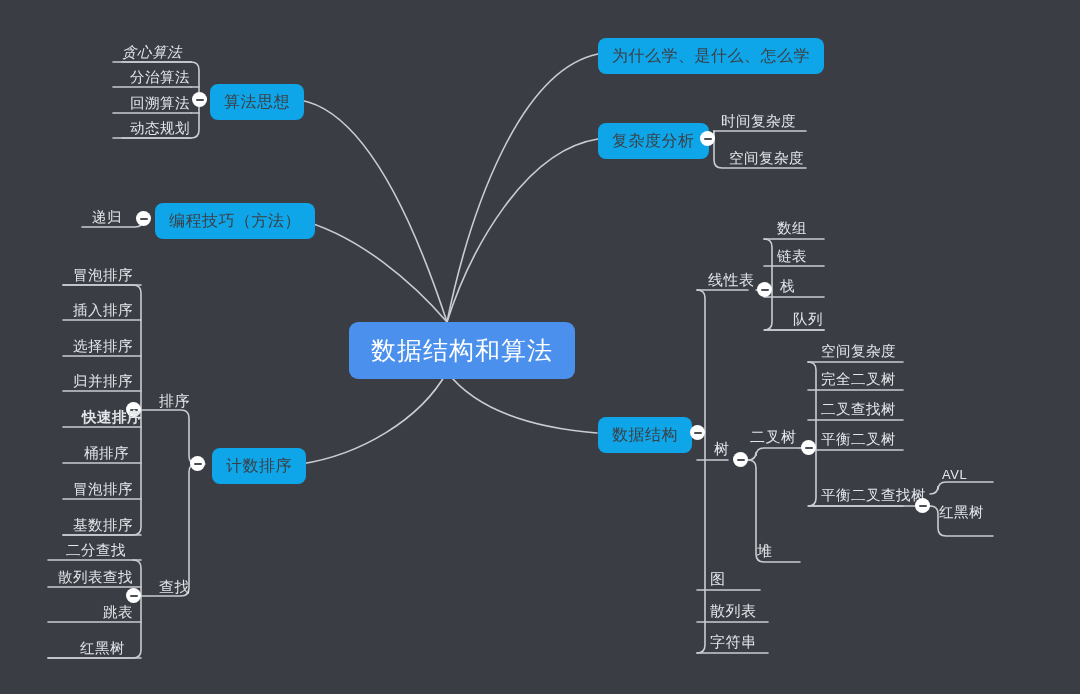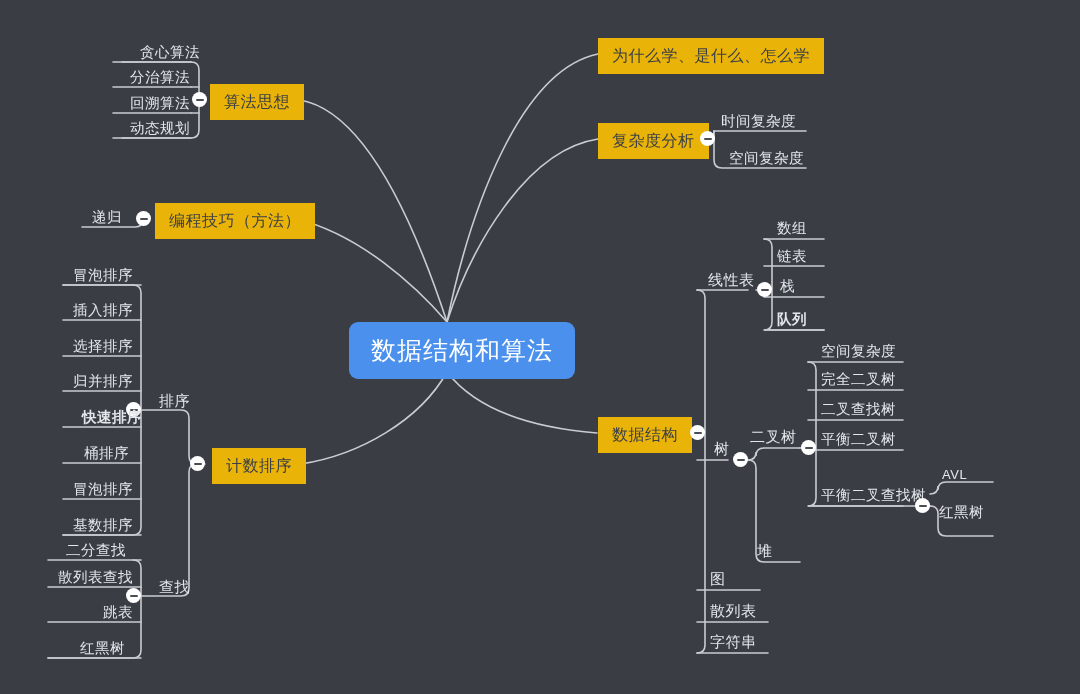--- a/index.html
+++ b/index.html
@@ -25,23 +25,23 @@
   .root{
     background:#4a90ec;
     color:#ffffff;
     border-radius:9px;
     font-size:25px;
     padding:16px 22px;
     letter-spacing:1px;
   }
   
   .pill{
-    background:#eab308;
+    background:#0ea5e9;
     color:#3c4045;
-    border-radius:0;
+    border-radius:8px;
     font-size:16px;
     padding:10px 14px;
     letter-spacing:.5px;
   }
   
   .leaf{
     font-size:14.5px;
     color:#e3e6ea;
     letter-spacing:.5px;
     padding:0 4px 5px 4px;
@@ -165,21 +165,21 @@
 
   <div class="node pill" style="left:598px;top:38px;">为什么学、是什么、怎么学</div>
 
   <div class="node pill" style="left:598px;top:123px;">复杂度分析</div>
   <div class="toggle" style="left:700px;top:131px;"></div>
   <div class="node leaf" style="left:717px;top:114px;">时间复杂度</div>
   <div class="node leaf" style="left:725px;top:151px;">空间复杂度</div>
 
   <div class="node pill" style="left:210px;top:84px;">算法思想</div>
   <div class="toggle" style="left:192px;top:92px;"></div>
-  <div class="node leaf" style="left:136px;top:45px;">贪心算法</div>
+  <div class="node leaf" style="left:118px;top:45px;font-style:italic;">贪心算法</div>
   <div class="node leaf" style="left:126px;top:70px;">分治算法</div>
   <div class="node leaf" style="left:126px;top:96px;">回溯算法</div>
   <div class="node leaf" style="left:126px;top:121px;">动态规划</div>
 
   <div class="node pill" style="left:155px;top:203px;">编程技巧（方法）</div>
   <div class="toggle" style="left:136px;top:211px;"></div>
   <div class="node leaf" style="left:88px;top:210px;">递归</div>
 
   <div class="node pill" style="left:212px;top:448px;">计数排序</div>
   <div class="toggle" style="left:190px;top:456px;"></div>
@@ -203,21 +203,21 @@
   <div class="node leaf" style="left:76px;top:641px;">红黑树</div>
 
   <div class="node pill" style="left:598px;top:417px;">数据结构</div>
   <div class="toggle" style="left:690px;top:425px;"></div>
 
   <div class="node leaf mid" style="left:704px;top:272px;">线性表</div>
   <div class="toggle" style="left:757px;top:282px;"></div>
   <div class="node leaf" style="left:773px;top:221px;">数组</div>
   <div class="node leaf" style="left:773px;top:249px;">链表</div>
   <div class="node leaf" style="left:776px;top:279px;">栈</div>
-  <div class="node leaf" style="left:773px;top:312px;font-weight:bold;">队列</div>
+  <div class="node leaf" style="left:789px;top:312px;">队列</div>
 
   <div class="node leaf mid" style="left:710px;top:441px;">树</div>
   <div class="toggle" style="left:733px;top:452px;"></div>
 
   <div class="node leaf mid" style="left:746px;top:429px;">二叉树</div>
   <div class="toggle" style="left:801px;top:440px;"></div>
   <div class="node leaf" style="left:817px;top:344px;">空间复杂度</div>
   <div class="node leaf" style="left:817px;top:372px;">完全二叉树</div>
   <div class="node leaf" style="left:817px;top:402px;">二叉查找树</div>
   <div class="node leaf" style="left:817px;top:432px;">平衡二叉树</div>

